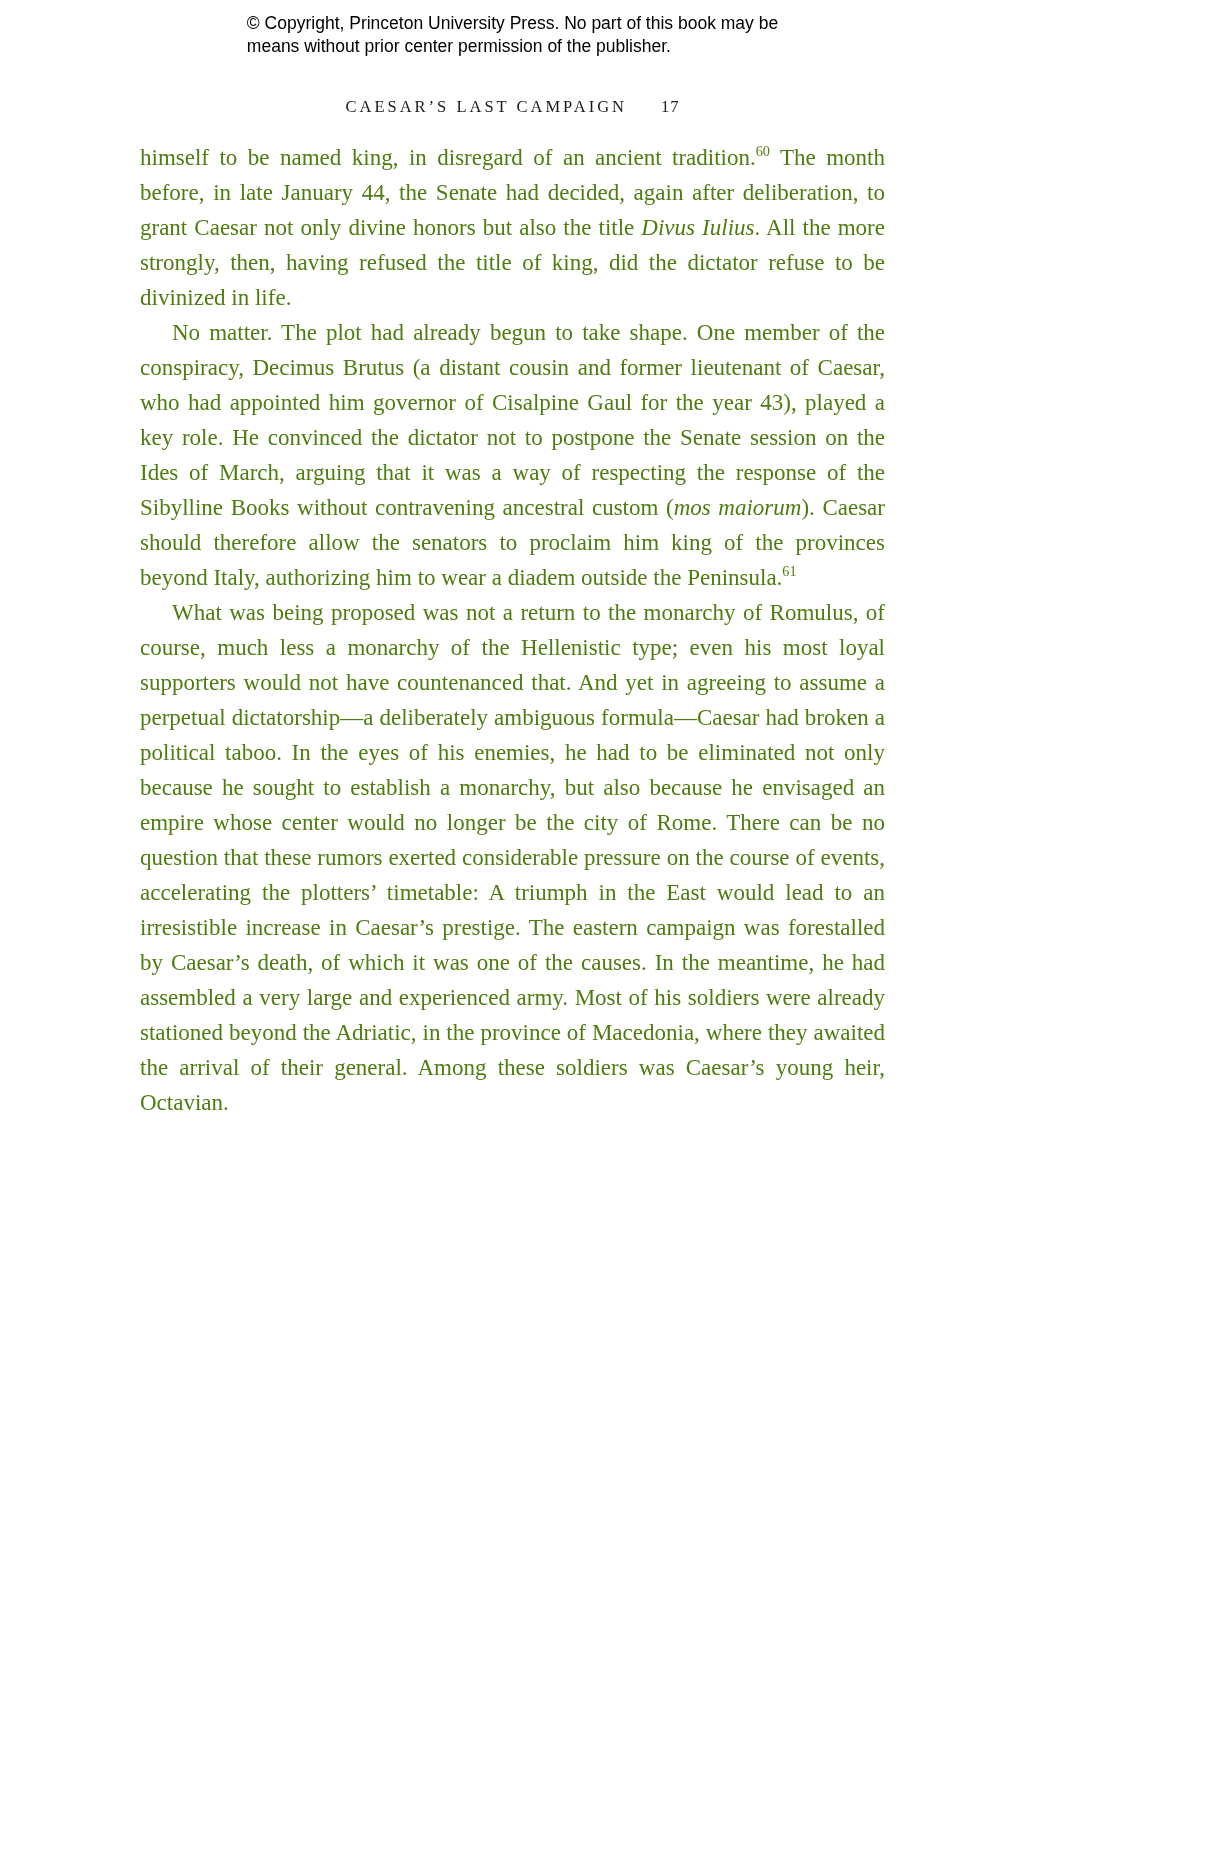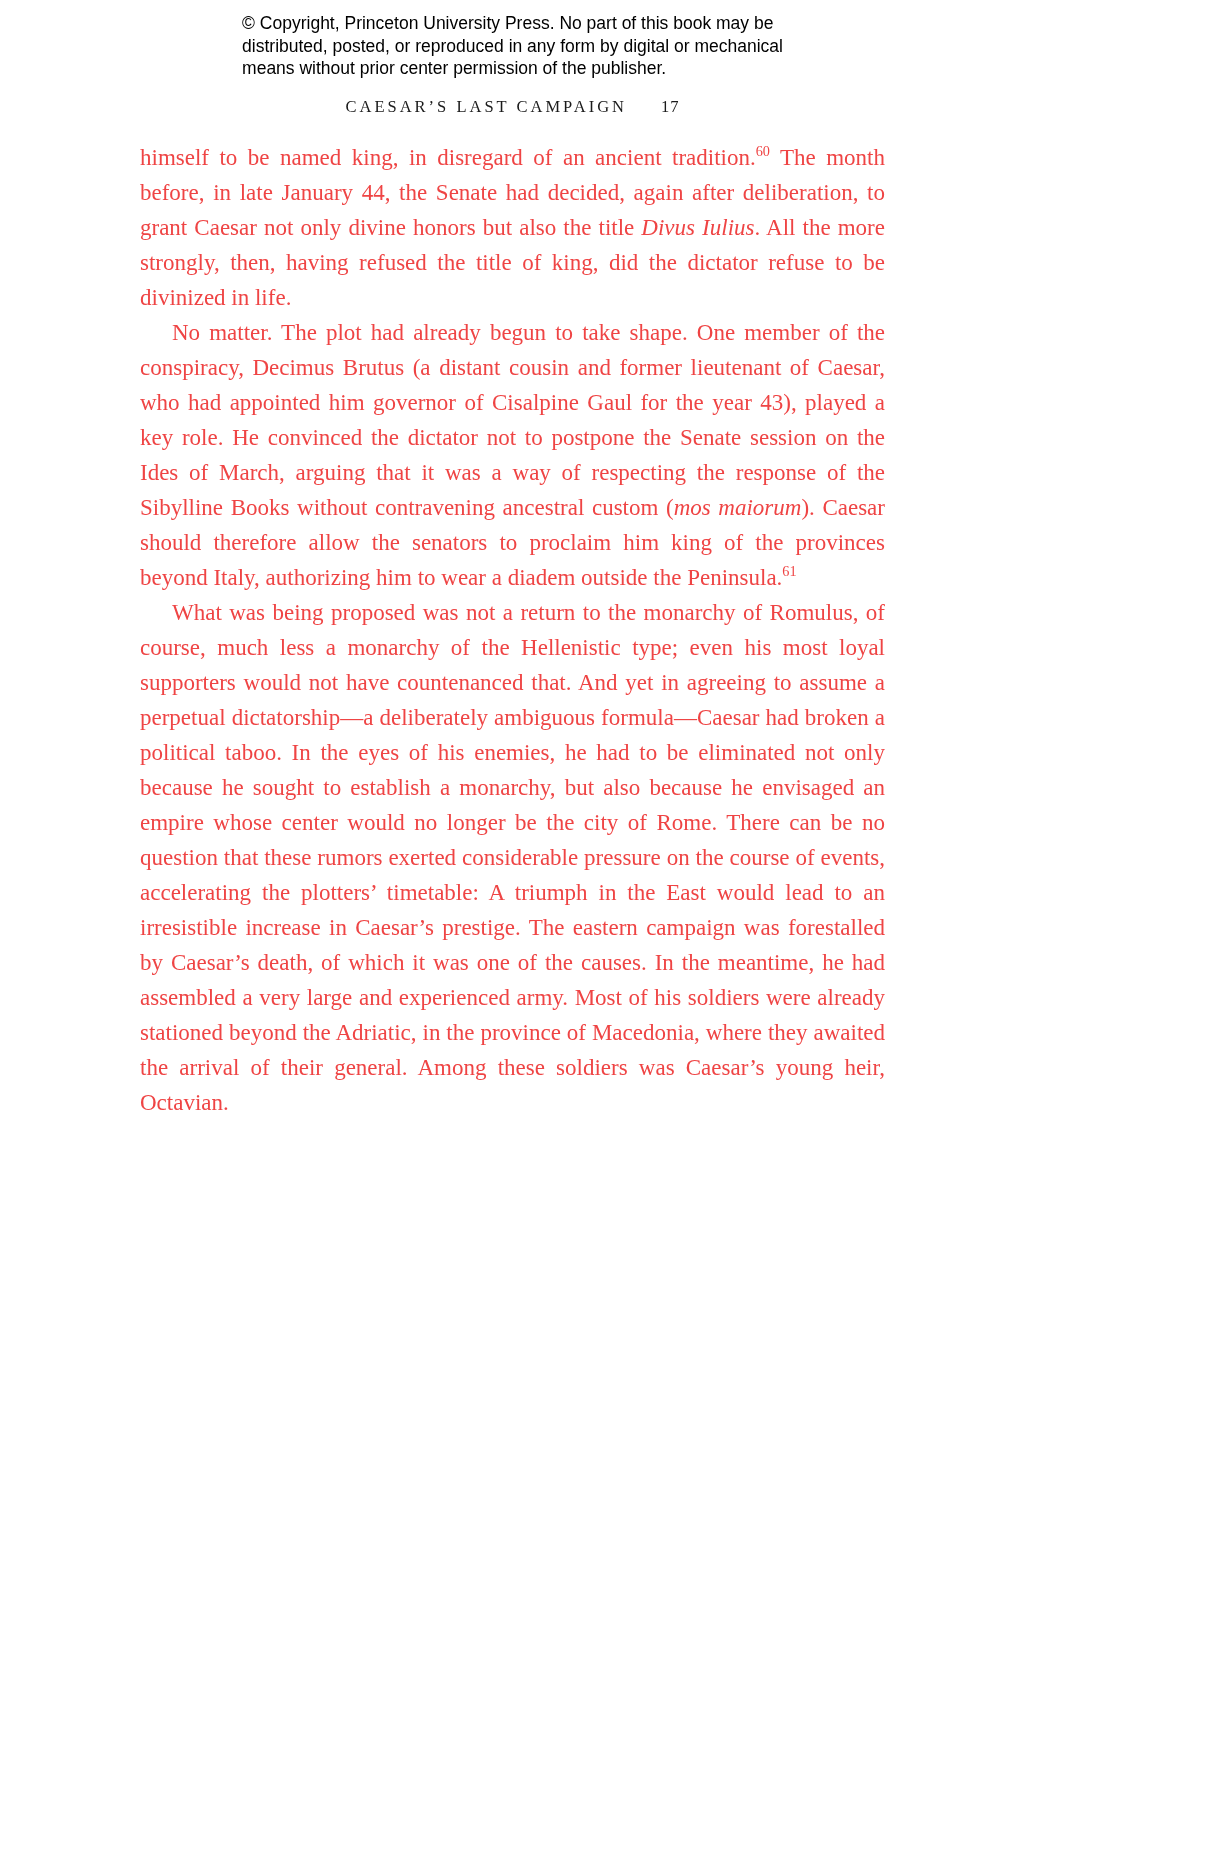--- a/index.html
+++ b/index.html
@@ -46,21 +46,21 @@
   }
   
   .body-text {
     position: absolute;
     top: 140px;
     left: 140px;
     width: 745px;
     font-family: "Liberation Serif", serif;
     font-size: 23px;
     line-height: 35px;
-    color: #ef4444;
+    color: #4d7c0f;
     text-align: justify;
   }
   .body-text p.para {
     margin: 0;
     padding: 0;
   }
   .body-text p.para.indent {
     text-indent: 32px;
   }
   .body-text sup {
@@ -82,21 +82,20 @@
   }
 </style>
 </head>
 <body>
 
 <div class="page">
 
   <div class="copyright-wrap">
     <div class="copyright-block">
       <div>© Copyright, Princeton University Press. No part of this book may be</div>
-      <div>distributed, posted, or reproduced in any form by digital or mechanical</div>
       <div>means without prior center permission of the publisher.</div>
     </div>
   </div>
 
   <div class="running-head">
     <span>CAESAR’S LAST CAMPAIGN</span><span class="page-number">17</span>
   </div>
 
   <div class="body-text">
       <p class="para">himself to be named king, in disregard of an ancient tradition.<sup>60</sup> The month before, in late January 44, the Senate had decided, again after deliberation, to grant Caesar not only divine honors but also the title <i>Divus Iulius</i>. All the more strongly, then, having refused the title of king, did the dictator refuse to be divinized in life.</p>

